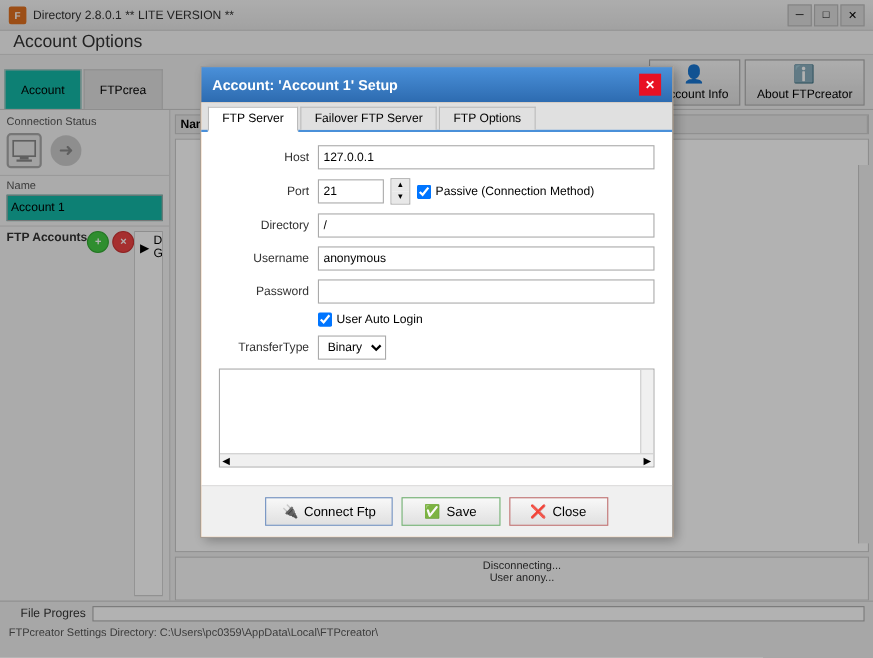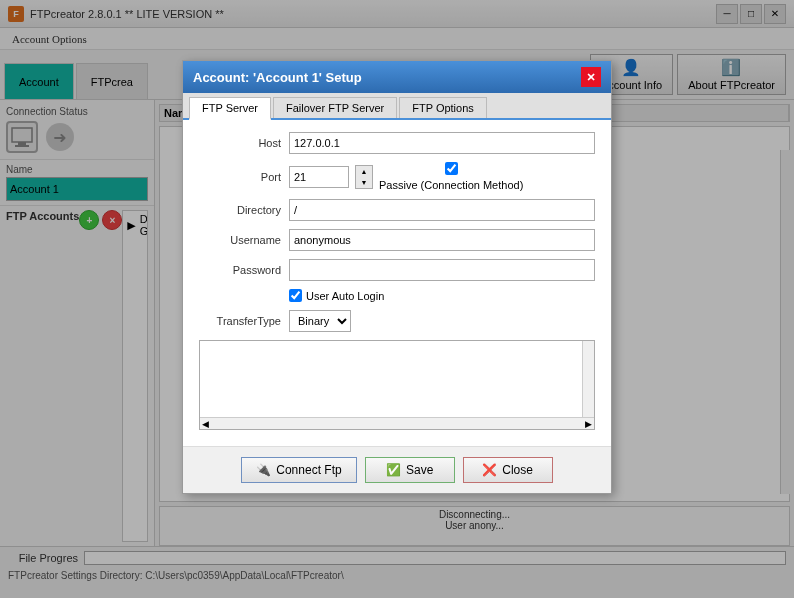--- a/index.html
+++ b/index.html
@@ -55,24 +55,23 @@
     .menu-bar {
       background: #f8f8f8;
       border-bottom: 1px solid #ddd;
       height: 22px;
       display: flex;
       align-items: center;
       padding: 0 4px;
     }
     .menu-item {
       padding: 2px 8px;
-      font-size: 11px;
+      font-size: 16px;
       color: #333;
       cursor: pointer;
-      font-family: Liberation Serif, serif;
     }
 
     
     .main-layout {
       display: flex;
       height: calc(598px - 100px - 52px);
       
     }
 
     .left-panel {
@@ -365,21 +364,20 @@
       width: 16px; height: 11px;
       background: #e8e8e8;
       border: none;
       cursor: pointer;
       font-size: 7px;
       display: flex; align-items: center; justify-content: center;
     }
     .passive-check {
       display: flex; align-items: center; gap: 4px;
       font-size: 11px;
-      flex-direction: column;
     }
 
     .modal-footer {
       display: flex;
       justify-content: center;
       gap: 8px;
       padding: 10px 16px;
       background: #f0f0f0;
       border-top: 1px solid #ddd;
     }
@@ -430,21 +428,21 @@
       margin-right: 2px;
     }
     .tab-top.active { background: #14b8a6; }
   </style>
 </head>
 <body>
 
 <div class="title-bar">
   <div class="title-bar-left">
     <div class="title-bar-icon">F</div>
-    <span class="title-text">FTPcreator 2.8.0.1 ** LITE VERSION **</span>
+    <span class="title-text">Directory 2.8.0.1 ** LITE VERSION **</span>
   </div>
   <div class="title-bar-controls">
     <div class="title-btn">─</div>
     <div class="title-btn">□</div>
     <div class="title-btn close-btn">✕</div>
   </div>
 </div>
 
 <div class="menu-bar">
   <div class="menu-item">Account Options</div>

